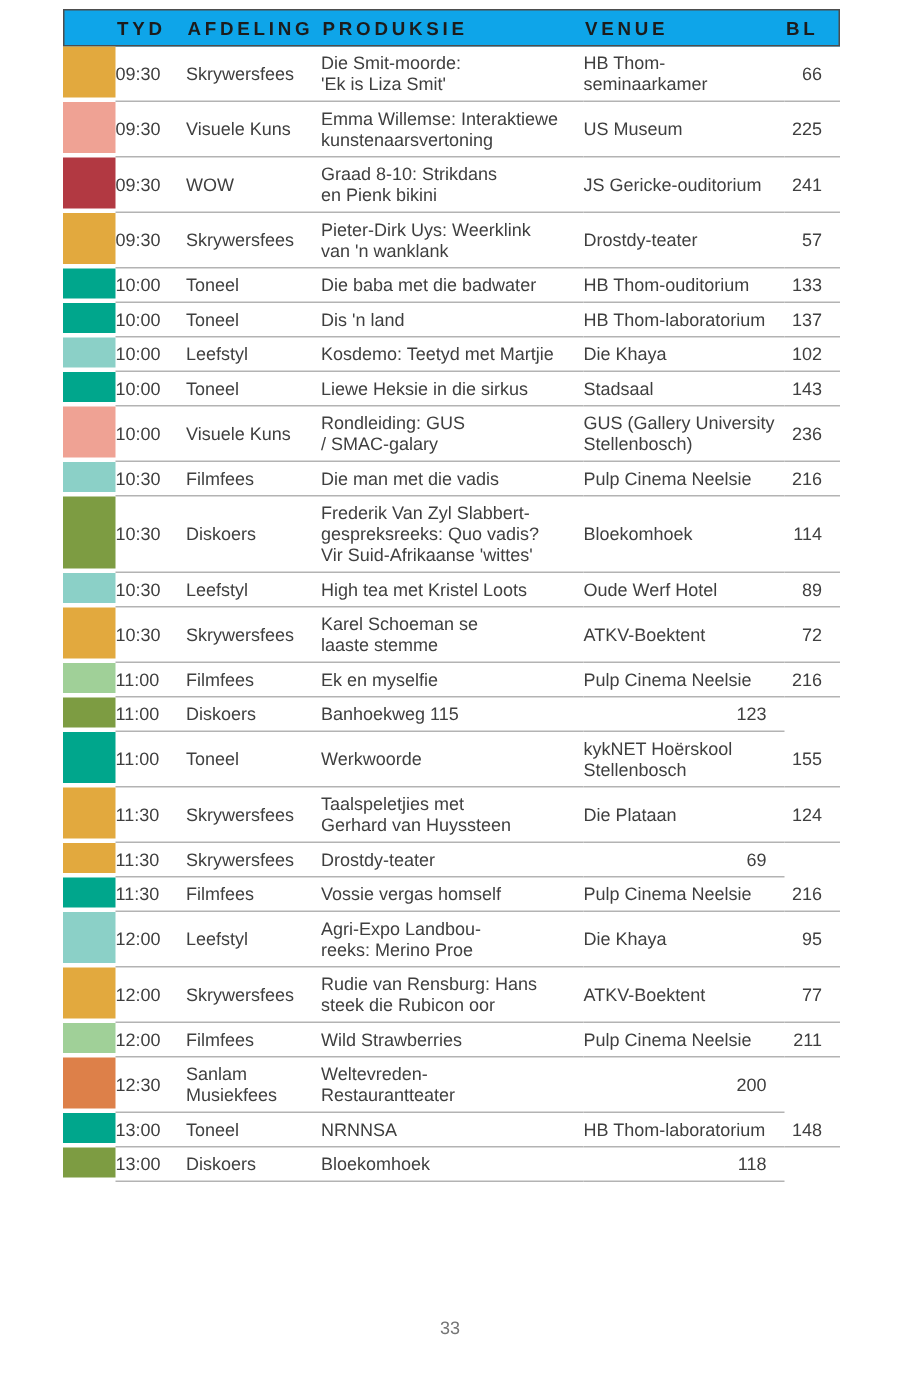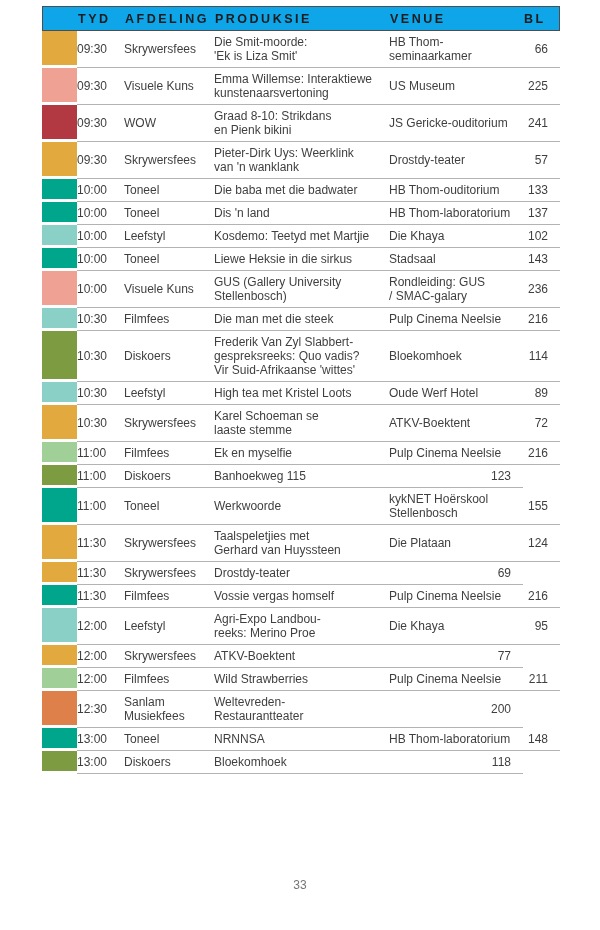--- a/index.html
+++ b/index.html
@@ -161,32 +161,32 @@
     <div class="cell col-afd-cell">Toneel</div>
     <div class="cell col-prod-cell">Liewe Heksie in die sirkus</div>
     <div class="cell col-venue-cell">Stadsaal</div>
     <div class="cell col-bl-cell">143</div>
   </div>
 
   <div class="row">
     <div class="cell swatch-cell"><div class="swatch" style="background: rgb(239, 162, 148);"></div></div>
     <div class="cell col-tyd-cell">10:00</div>
     <div class="cell col-afd-cell">Visuele Kuns</div>
+    <div class="cell col-prod-cell">Rondleiding: GUS
+/ SMAC-galary</div>
     <div class="cell col-venue-cell">GUS (Gallery University
 Stellenbosch)</div>
-    <div class="cell col-prod-cell">Rondleiding: GUS
-/ SMAC-galary</div>
     <div class="cell col-bl-cell">236</div>
   </div>
 
   <div class="row">
     <div class="cell swatch-cell"><div class="swatch" style="background: rgb(139, 208, 199);"></div></div>
     <div class="cell col-tyd-cell">10:30</div>
     <div class="cell col-afd-cell">Filmfees</div>
-    <div class="cell col-prod-cell">Die man met die steek</div>
+    <div class="cell col-prod-cell">Die man met die vadis</div>
     <div class="cell col-venue-cell">Pulp Cinema Neelsie</div>
     <div class="cell col-bl-cell">216</div>
   </div>
 
   <div class="row">
     <div class="cell swatch-cell"><div class="swatch" style="background: rgb(125, 156, 66);"></div></div>
     <div class="cell col-tyd-cell">10:30</div>
     <div class="cell col-afd-cell">Diskoers</div>
     <div class="cell col-prod-cell">Frederik Van Zyl Slabbert-
 gespreksreeks: Quo vadis?
@@ -275,20 +275,22 @@
     <div class="cell col-prod-cell">Agri-Expo Landbou-
 reeks: Merino Proe</div>
     <div class="cell col-venue-cell">Die Khaya</div>
     <div class="cell col-bl-cell">95</div>
   </div>
 
   <div class="row">
     <div class="cell swatch-cell"><div class="swatch" style="background: rgb(226, 169, 62);"></div></div>
     <div class="cell col-tyd-cell">12:00</div>
     <div class="cell col-afd-cell">Skrywersfees</div>
+    <div class="cell col-prod-cell">Rudie van Rensburg: Hans
+steek die Rubicon oor</div>
     <div class="cell col-venue-cell">ATKV-Boektent</div>
     <div class="cell col-bl-cell">77</div>
   </div>
 
   <div class="row">
     <div class="cell swatch-cell"><div class="swatch" style="background: rgb(160, 208, 152);"></div></div>
     <div class="cell col-tyd-cell">12:00</div>
     <div class="cell col-afd-cell">Filmfees</div>
     <div class="cell col-prod-cell">Wild Strawberries</div>
     <div class="cell col-venue-cell">Pulp Cinema Neelsie</div>

